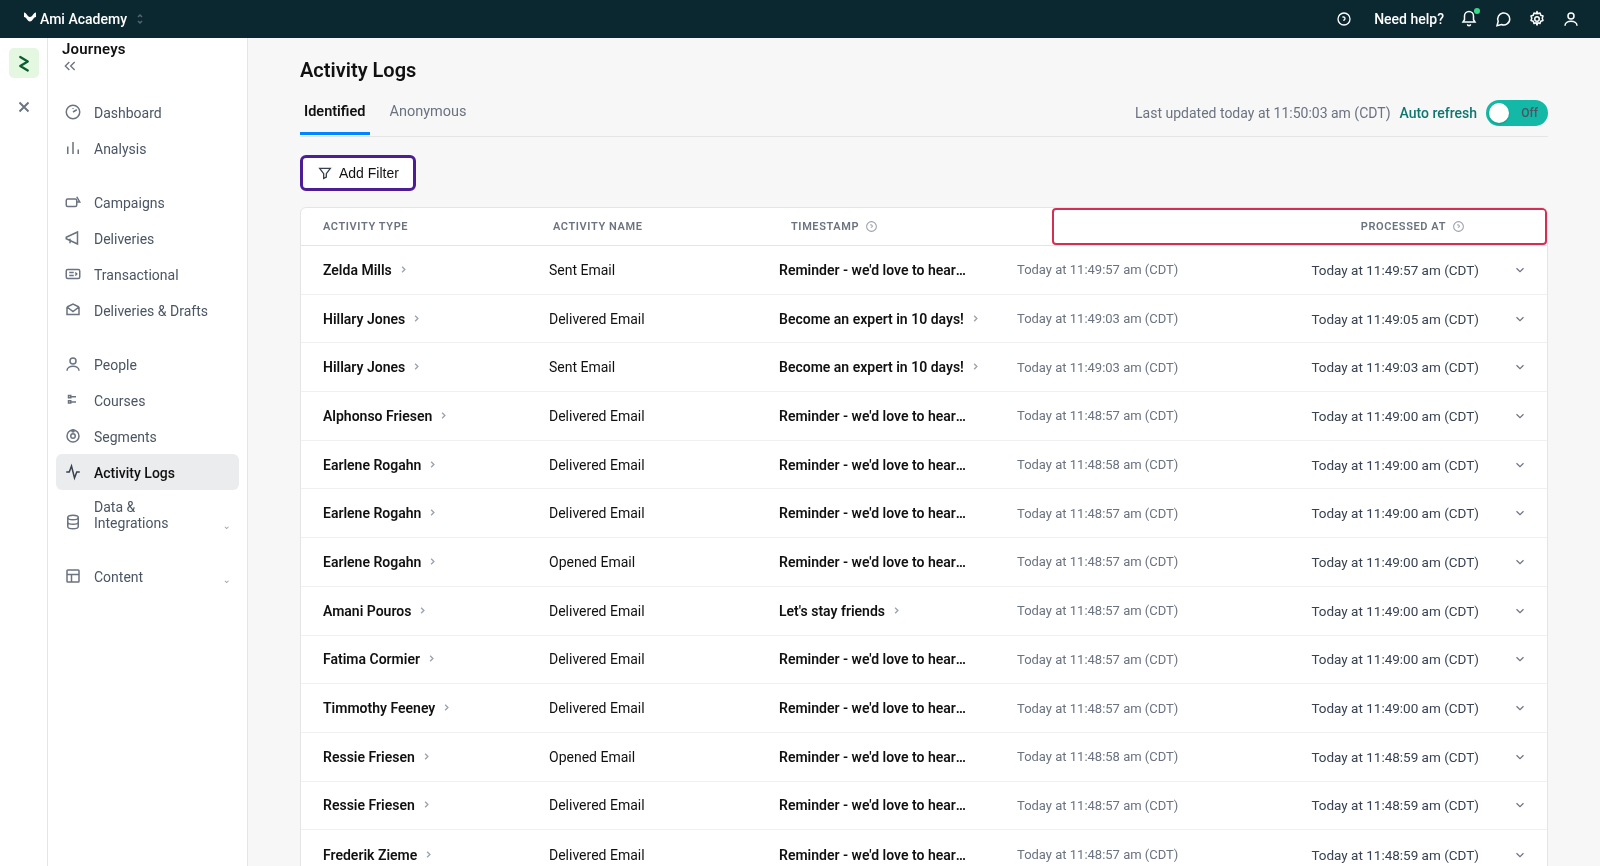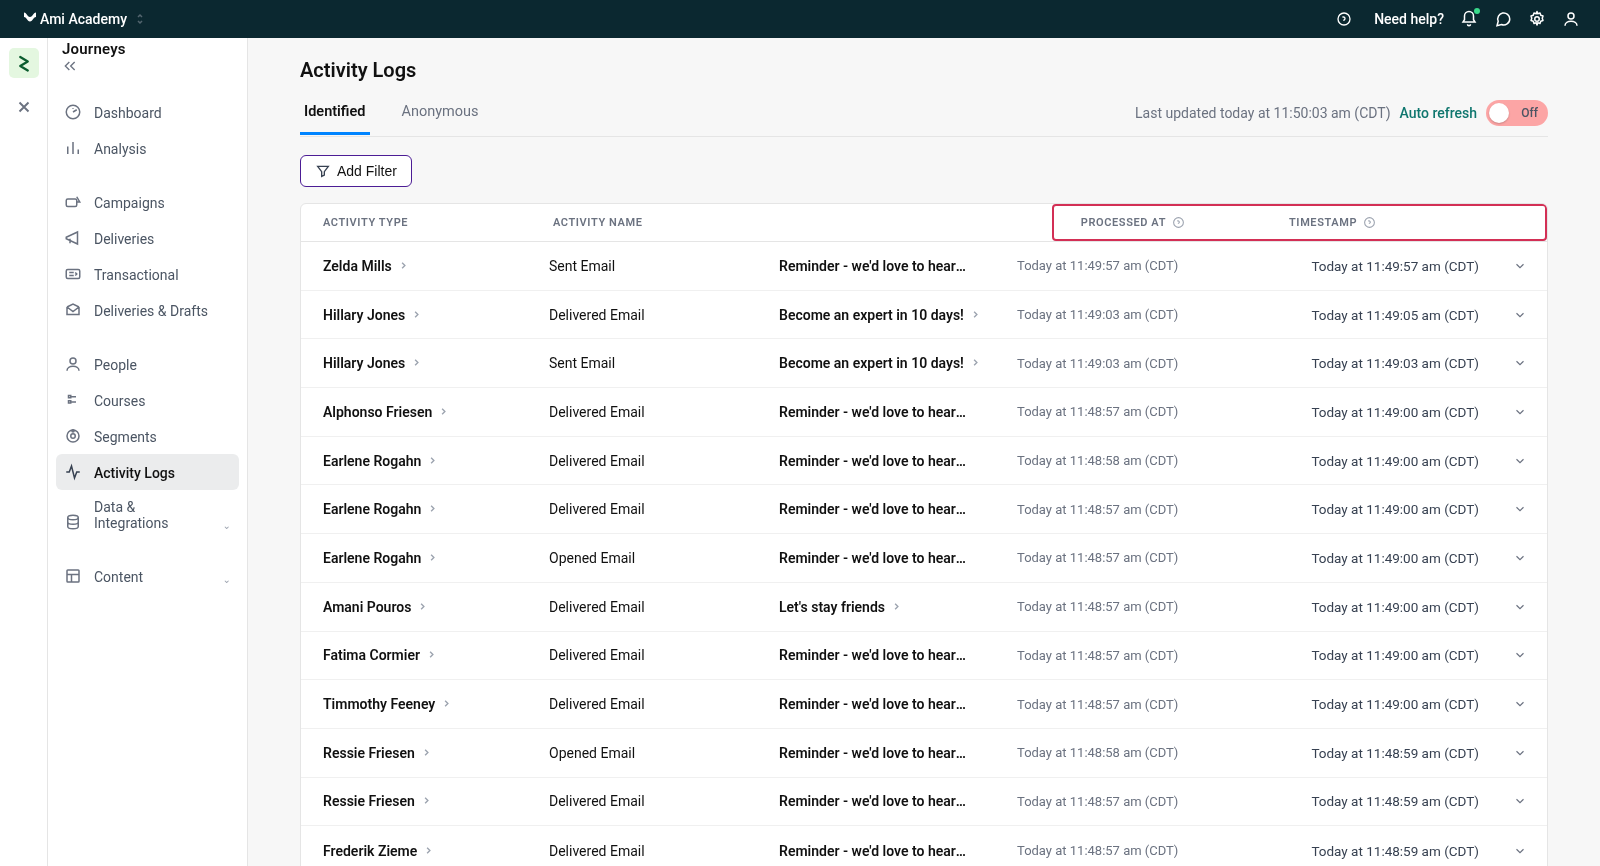--- a/index.html
+++ b/index.html
@@ -32,31 +32,31 @@
     .nav-spacer { height: 18px; }
     .nav-item { display: flex; align-items: flex-end; gap: 12px; padding: 9px 8px; font-size: 14px; color: #4b5563; cursor: pointer; border-radius: 6px; }
     .nav-item.active { background: #ebeced; color: #111; font-weight: 500; }
     .nav-item .nav-icon { width: 18px; display: flex; justify-content: center; color: #6b7280; }
     .nav-chevron { margin-left: auto; color: #9ca3af; font-size: 10px; }
 
     
     .main { flex: 1; padding: 20px 52px; overflow: hidden; }
     .page-title { font-size: 20px; font-weight: 600; color: #111; margin-bottom: 18px; }
     .tabs-row { display: flex; align-items: center; border-bottom: 1px solid #e5e5e5; margin-bottom: 18px; }
-    .tabs { display: flex; gap: 28px; }
+    .tabs { display: flex; gap: 16px; }
     .tab { padding: 0 4px 12px; font-size: 14.5px; color: #6b7280; cursor: pointer; border-bottom: 3px solid transparent; margin-bottom: -1px; }
     .tab.active { color: #111; font-weight: 600; border-bottom-color: #0084ff; }
     .tabs-right { margin-left: auto; display: flex; align-items: center; gap: 9px; padding-bottom: 10px; }
     .last-updated { font-size: 14px; color: #6b7280; }
     .auto-refresh-label { font-size: 14px; color: #0f766e; font-weight: 500; }
-    .toggle { width: 62px; height: 26px; background: #fca5a5; border-radius: 13px; position: relative; cursor: pointer; display: flex; align-items: center; justify-content: flex-end; padding-right: 10px; }
+    .toggle { width: 62px; height: 26px; background: #14b8a6; border-radius: 13px; position: relative; cursor: pointer; display: flex; align-items: center; justify-content: flex-end; padding-right: 10px; }
     .toggle-knob { width: 20px; height: 20px; background: #fff; border-radius: 50%; position: absolute; left: 3px; top: 3px; box-shadow: 0 1px 2px rgba(0,0,0,0.2); }
     .toggle-text { font-size: 12px; color: #4b5563; font-weight: 500; }
 
-    .add-filter-btn { display: inline-flex; align-items: center; gap: 6px; padding: 7px 14px; border: 1px solid #4c1d95; background: #fff; border-radius: 6px; font-size: 14px; font-weight: 500; cursor: pointer; color: #111; margin-bottom: 16px; }
+    .add-filter-btn { display: inline-flex; align-items: center; gap: 6px; padding: 7px 14px; border: 3px solid #4c1d95; background: #fff; border-radius: 6px; font-size: 14px; font-weight: 500; cursor: pointer; color: #111; margin-bottom: 16px; }
 
     
     .table { background: #fff; border: 1px solid #e5e5e5; border-radius: 6px; overflow: hidden; }
     .thead { display: flex; border-bottom: 1px solid #e5e5e5; position: relative; }
     .th { padding: 12px 22px; font-size: 11px; font-weight: 600; letter-spacing: 0.6px; color: #6b7280; text-transform: uppercase; display: flex; align-items: center; gap: 6px; }
     .th.person { width: 230px; }
     .th.type { width: 230px; }
     .th.name { width: 238px; }
     .th.timestamp { width: 280px; }
     .th.processed { flex: 1; justify-content: flex-end; padding-right: 82px; }
@@ -284,38 +284,38 @@
       <svg width="16" height="16" viewBox="0 0 24 24" fill="none" stroke="#374151" stroke-width="2">
           <path d="M4 5h16l-6 8v5l-4 2v-7L4 5z"></path>
         </svg>
       <span>Add Filter</span>
     </button>
 
     <div class="table">
       <div class="thead">
         <div class="th type">ACTIVITY TYPE</div>
         <div class="th name">ACTIVITY NAME</div>
+        <div class="th timestamp">
+            <span>TIMESTAMP</span>
+            <span class="help-icon">
+              <svg width="13" height="13" viewBox="0 0 24 24" fill="none" stroke="#9ca3af" stroke-width="2">
+                <circle cx="12" cy="12" r="9"></circle>
+                <path d="M9.5 9.5a2.5 2.5 0 014 2c0 1.5-2 2-2 3M12 17h.01"></path>
+              </svg>
+            </span>
+        </div>
         <div class="th processed">
             <span>PROCESSED AT</span>
             <span class="help-icon">
               <svg width="13" height="13" viewBox="0 0 24 24" fill="none" stroke="#9ca3af" stroke-width="2">
                 <circle cx="12" cy="12" r="9"></circle>
                 <path d="M9.5 9.5a2.5 2.5 0 014 2c0 1.5-2 2-2 3M12 17h.01"></path>
               </svg>
             </span>
         </div>
-        <div class="th timestamp">
-            <span>TIMESTAMP</span>
-            <span class="help-icon">
-              <svg width="13" height="13" viewBox="0 0 24 24" fill="none" stroke="#9ca3af" stroke-width="2">
-                <circle cx="12" cy="12" r="9"></circle>
-                <path d="M9.5 9.5a2.5 2.5 0 014 2c0 1.5-2 2-2 3M12 17h.01"></path>
-              </svg>
-            </span>
-        </div>
         <div class="highlight-box"></div>
       </div>
       <div class="tbody" id="tbody-mount">
           <div class="tr">
     <div class="td person">
               <span>Zelda Mills</span>
               <span class="chev"><svg width="11" height="11" viewBox="0 0 24 24" fill="none" stroke="#9ca3af" stroke-width="3">
                   <path d="M9 6l6 6-6 6"></path>
                 </svg></span>
             </div>

